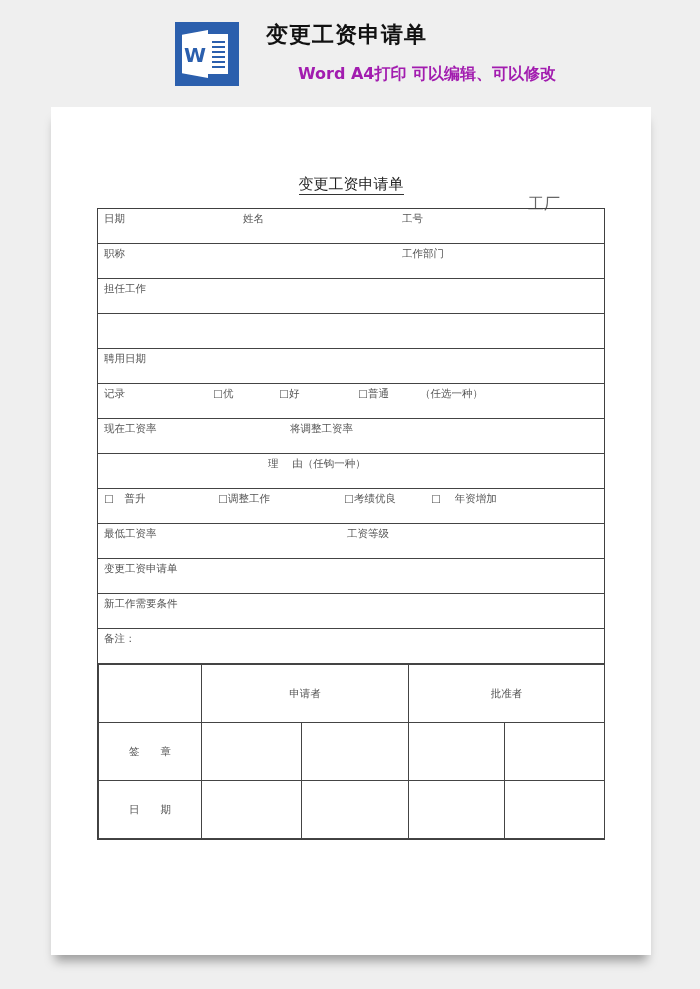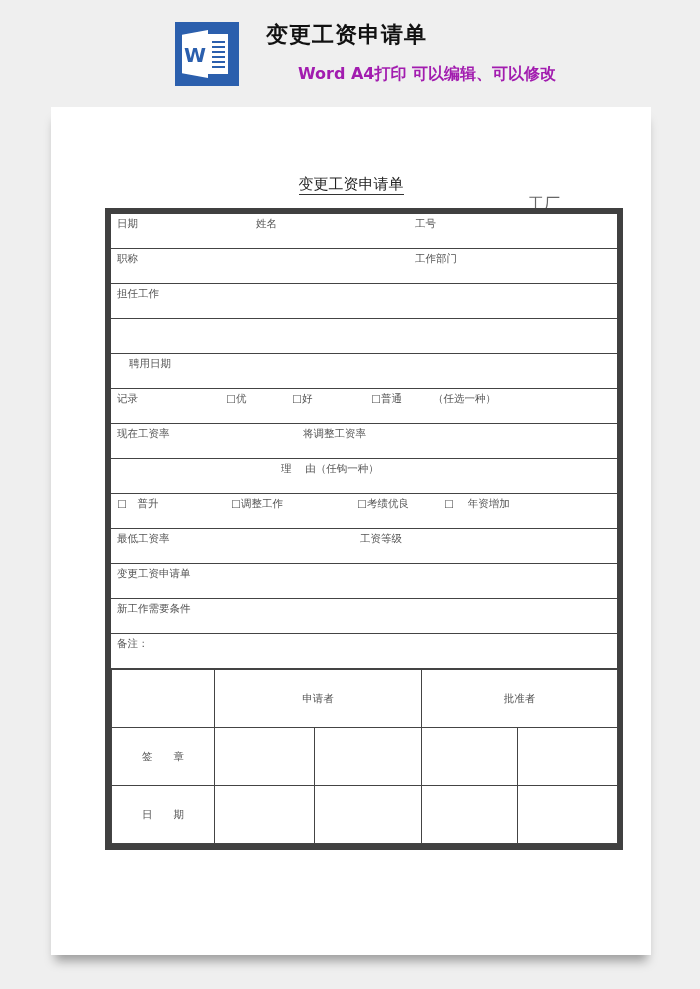--- a/index.html
+++ b/index.html
@@ -9,21 +9,21 @@
   .word-icon .doc{position:absolute;left:21px;top:12px;width:32px;height:40px;background:#fff;}
   .word-icon .doc i{position:absolute;left:16px;height:2px;width:13px;background:#2b5fad;}
   .word-icon .cover{position:absolute;left:7px;top:8px;width:26px;height:48px;background:#fff;clip-path:polygon(0 10%,100% 0,100% 100%,0 90%);}
   .word-icon .cover span{position:absolute;left:2px;top:13px;width:22px;text-align:center;font-family:"DejaVu Sans","Liberation Sans",sans-serif;font-weight:bold;font-size:20px;color:#2b5fad;}
   .h-title{position:absolute;left:266px;top:20px;font-family:"DejaVu Sans","Liberation Sans",sans-serif;font-size:22px;font-weight:bold;color:#111;letter-spacing:1px;}
   .h-sub{position:absolute;left:266px;top:64px;font-family:"DejaVu Sans","Liberation Sans",sans-serif;font-size:16px;font-weight:bold;color:#a21caf;margin-left:32px;}
   .page{position:absolute;left:51px;top:107px;width:600px;height:848px;background:#fff;box-shadow:0 10px 10px -4px rgba(0,0,0,0.35);}
   .doc-title{position:absolute;left:0;width:600px;top:68px;text-align:center;font-size:15px;color:#222;}
   .doc-title span{border-bottom:1.5px solid #333;padding-bottom:1px;font-family:"DejaVu Sans","Liberation Sans",sans-serif;}
   .factory{position:absolute;left:477px;top:87px;font-size:16px;color:#666;}
-  .form{position:absolute;left:46px;top:101px;width:506px;border:6px solid #404040;margin-left:8px;}
+  .form{position:absolute;left:46px;top:101px;width:506px;border:1px solid #404040;}
   .row{position:relative;height:35px;border-bottom:1.5px solid #444;box-sizing:border-box;}
   .row:last-child{border-bottom:none;}
   .lbl{position:absolute;top:3px;font-size:10.5px;color:#555;white-space:nowrap;}
   .sig-table{border-collapse:collapse;width:100%;table-layout:fixed;}
   .sig-table td{border:1.5px solid #444;height:35px;text-align:center;font-size:10.5px;color:#555;padding:11px;}
   .sig-wrap{border-top:none;}
 </style>
 </head>
 <body>
 
@@ -58,21 +58,21 @@
         </div>
         <div class="row">
           <span class="lbl" style="left: 6px;">职称</span>
           <span class="lbl" style="left: 304px;">工作部门</span>
         </div>
         <div class="row">
           <span class="lbl" style="left: 6px;">担任工作</span>
         </div>
         <div class="row"></div>
         <div class="row">
-          <span class="lbl" style="left: 18px;">聘用日期</span>
+          <span class="lbl" style="left: 6px;">聘用日期</span>
         </div>
         <div class="row">
           <span class="lbl" style="left: 6px;">记录</span>
           <span class="lbl" style="left: 115px;">□优</span>
           <span class="lbl" style="left: 181px;">□好</span>
           <span class="lbl" style="left: 260px;">□普通</span>
           <span class="lbl" style="left: 322px;">（任选一种）</span>
         </div>
         <div class="row">
           <span class="lbl" style="left: 6px;">现在工资率</span>

